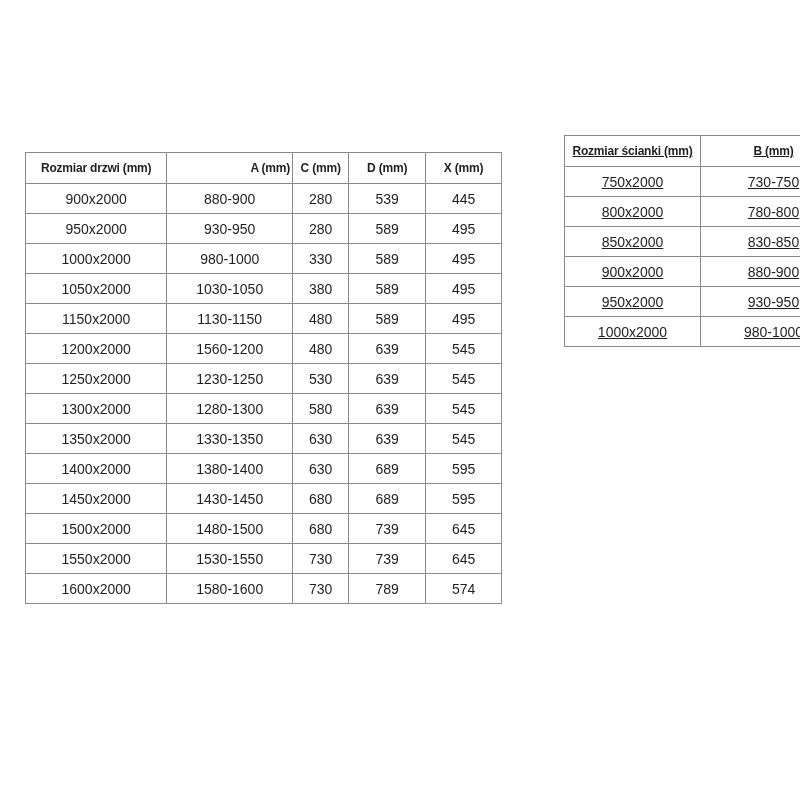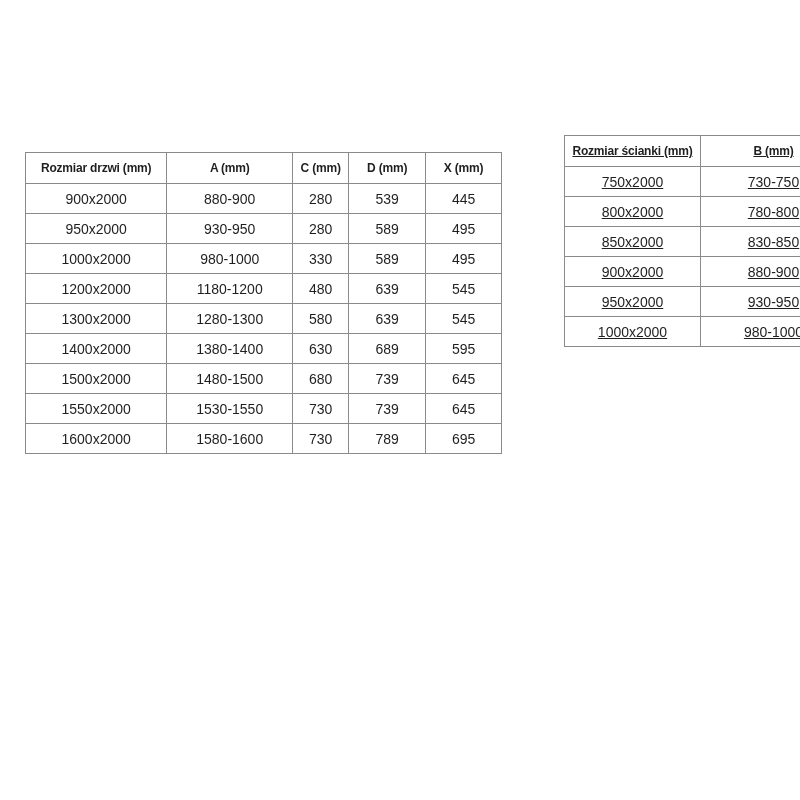--- a/index.html
+++ b/index.html
@@ -52,21 +52,21 @@
   table.spec-table td{
     font-size: 14px;
     font-weight: normal;
   }
   #door-table{
     left: 1px;
     top: 152px;
     width: 477px;
   }
   #door-table th:nth-child(1){ width: 136px; }
-  #door-table th:nth-child(2){ width: 121px; }
+  #door-table th:nth-child(2){ width: 121px; text-align: right; }
   #door-table th:nth-child(3){ width: 54px; }
   #door-table th:nth-child(4){ width: 74px; }
   #door-table th:nth-child(5){ width: 73px; }
   #wall-table{
     left: 540px;
     top: 135px;
     width: 259px;
     text-decoration: underline;
   }
   #wall-table th:nth-child(1){ width: 136px; }
@@ -102,60 +102,95 @@
           <td>495</td>
         </tr>
         <tr>
           <td>1000x2000</td>
           <td>980-1000</td>
           <td>330</td>
           <td>589</td>
           <td>495</td>
         </tr>
         <tr>
+          <td>1050x2000</td>
+          <td>1030-1050</td>
+          <td>380</td>
+          <td>589</td>
+          <td>495</td>
+        </tr>
+        <tr>
+          <td>1150x2000</td>
+          <td>1130-1150</td>
+          <td>480</td>
+          <td>589</td>
+          <td>495</td>
+        </tr>
+        <tr>
           <td>1200x2000</td>
-          <td>1180-1200</td>
+          <td>1560-1200</td>
           <td>480</td>
+          <td>639</td>
+          <td>545</td>
+        </tr>
+        <tr>
+          <td>1250x2000</td>
+          <td>1230-1250</td>
+          <td>530</td>
           <td>639</td>
           <td>545</td>
         </tr>
         <tr>
           <td>1300x2000</td>
           <td>1280-1300</td>
           <td>580</td>
+          <td>639</td>
+          <td>545</td>
+        </tr>
+        <tr>
+          <td>1350x2000</td>
+          <td>1330-1350</td>
+          <td>630</td>
           <td>639</td>
           <td>545</td>
         </tr>
         <tr>
           <td>1400x2000</td>
           <td>1380-1400</td>
           <td>630</td>
           <td>689</td>
           <td>595</td>
         </tr>
         <tr>
+          <td>1450x2000</td>
+          <td>1430-1450</td>
+          <td>680</td>
+          <td>689</td>
+          <td>595</td>
+        </tr>
+        <tr>
           <td>1500x2000</td>
           <td>1480-1500</td>
           <td>680</td>
           <td>739</td>
           <td>645</td>
         </tr>
         <tr>
           <td>1550x2000</td>
           <td>1530-1550</td>
           <td>730</td>
           <td>739</td>
           <td>645</td>
         </tr>
         <tr>
           <td>1600x2000</td>
           <td>1580-1600</td>
           <td>730</td>
           <td>789</td>
-          <td>695</td>
+          <td>574</td>
         </tr>
       </tbody>
     </table>
 
   <table class="spec-table" id="wall-table">
       <thead>
         <tr>
           <th>Rozmiar ścianki (mm)</th>
           <th>B (mm)</th>
         </tr>

